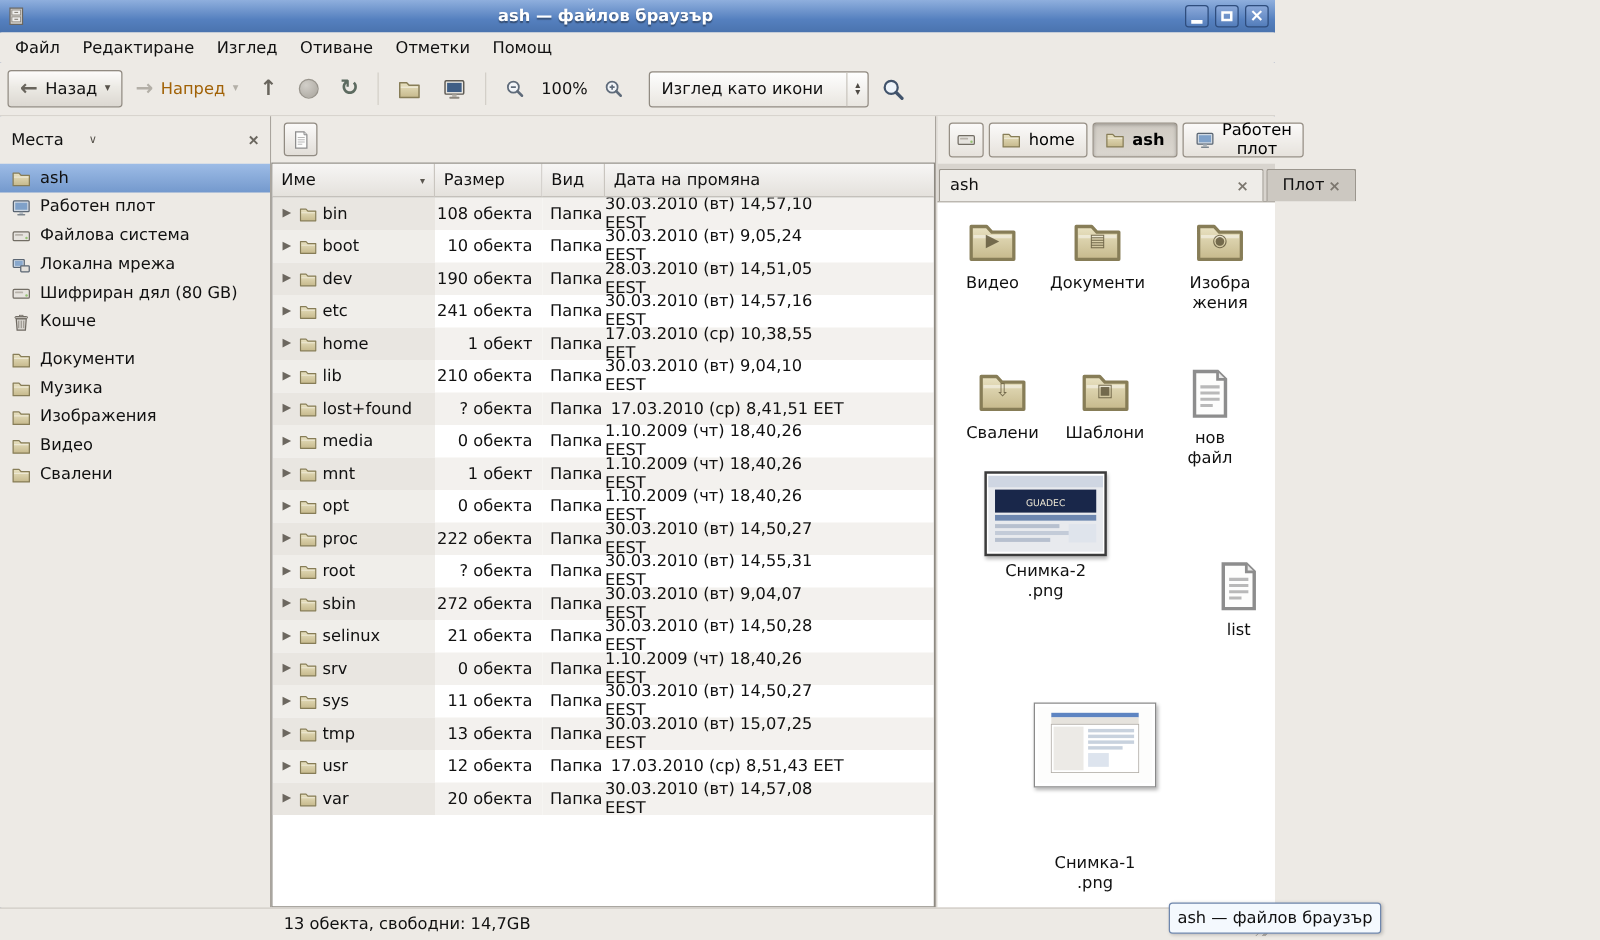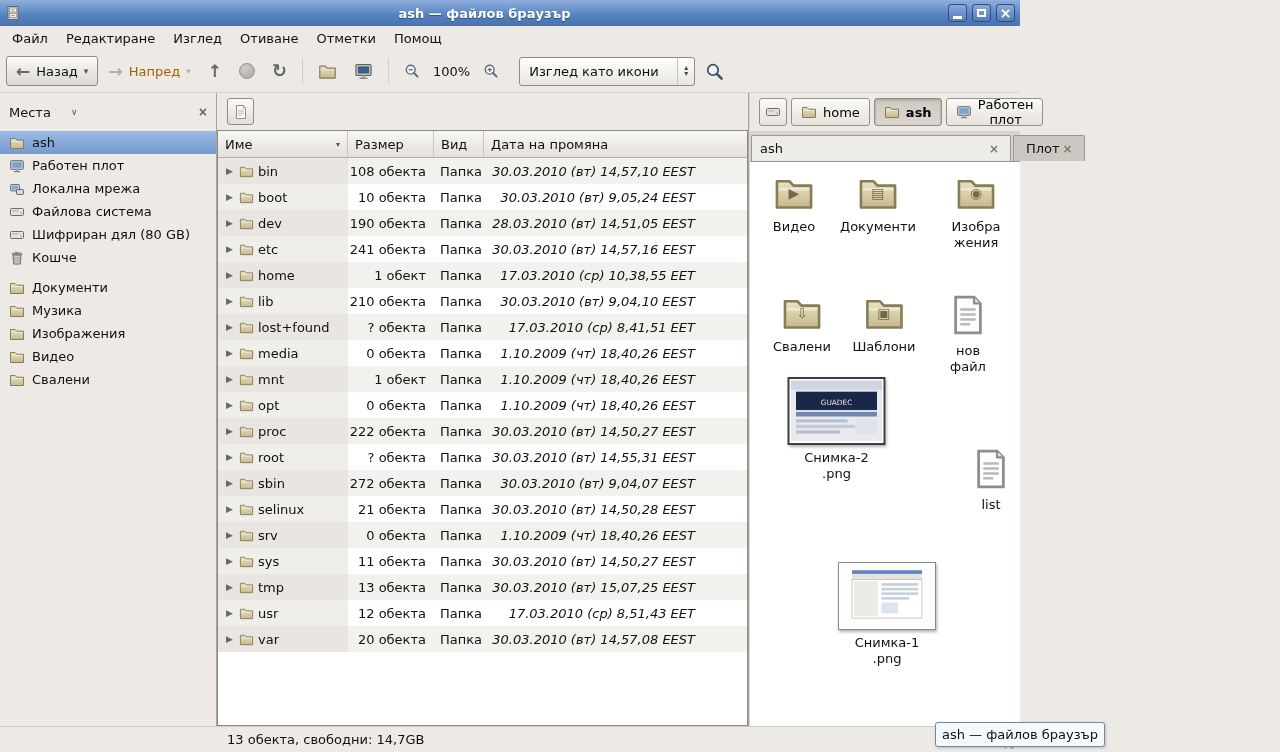--- a/index.html
+++ b/index.html
@@ -67,21 +67,21 @@
   .col { background:linear-gradient(#f7f6f5,#e4e1dc); border-right:1px solid #c9c5bf; border-bottom:1px solid #b3afa8;
          display:flex; align-items:center; padding:0 7px; }
   .col.name { width:130px; } .col.size { width:86px; } .col.type { width:50px; } .col.date { flex:1; border-right:none; }
   .sort-ind { font-size:8px; color:#5a564f; margin-left:auto; padding-left:4px; }
   .rows { flex:1; overflow:hidden; }
   .row { display:flex; height:26px; align-items:stretch; }
   .cell { display:flex; align-items:center; background:#fff; }
   .cell.name { width:130px; padding-left:6px; gap:4px; background:#f0eeea; }
   .cell.size { width:86px; justify-content:flex-end; padding-right:8px; }
   .cell.type { width:50px; padding-left:6px; }
-  .cell.date { flex:1; justify-content:flex-end; padding-right:52px;font-style:italic; }
+  .cell.date { flex:1; justify-content:flex-end; padding-right:72px; }
   .row:nth-child(odd) .cell { background:#f3f1ee; }
   .row:nth-child(odd) .cell.name { background:#e9e6e1; }
   .exp { width:11px; font-size:9px; color:#6c675f; text-align:center; flex:none; }
 
   
   .pane-icons { flex:1; min-width:0; background:#edeae5; display:flex; flex-direction:column; border-left:1px solid #d9d5cf; }
   .pathbar { height:38px; display:flex; align-items:center; gap:4px; padding:0 9px; }
   .path-btn { height:28px; border:1px solid #968f85; border-radius:3px; background:linear-gradient(#fbfaf9,#e6e2dc);
               display:flex; align-items:center; gap:6px; padding:0 9px; font-family:inherit; font-size:13px; }
   .path-btn.iconic { padding:0 5px; }
@@ -342,29 +342,29 @@
     <span>ash</span>
   </div>
           <div class="side-item">
     <svg class="ic16">
               <use href="#i-desktop" xlink:href="#i-desktop"></use>
             </svg>
     <span>Работен плот</span>
   </div>
           <div class="side-item">
     <svg class="ic16">
+              <use href="#i-disk" xlink:href="#i-disk"></use>
+            </svg>
+    <span>Файлова система</span>
+  </div>
+          <div class="side-item">
+    <svg class="ic16">
               <use href="#i-network" xlink:href="#i-network"></use>
             </svg>
     <span>Локална мрежа</span>
-  </div>
-          <div class="side-item">
-    <svg class="ic16">
-              <use href="#i-disk" xlink:href="#i-disk"></use>
-            </svg>
-    <span>Файлова система</span>
   </div>
           <div class="side-item">
     <svg class="ic16">
               <use href="#i-disk" xlink:href="#i-disk"></use>
             </svg>
     <span>Шифриран дял (80 GB)</span>
   </div>
           <div class="side-item">
     <svg class="ic16">
               <use href="#i-trash" xlink:href="#i-trash"></use>
@@ -813,21 +813,21 @@
   </div>
           <div class="icon-item kind-thumb" style="left: 380px; top: 271px;">
 
     <div class="ii-thumb">
       <svg class="tsvg">
                 <use href="#th-store" xlink:href="#th-store"></use>
               </svg>
     </div>
     <div class="ii-label">Снимка.png</div>
   </div>
-          <div class="icon-item kind-thumb" style="left: 137px; top: 400px;">
+          <div class="icon-item kind-thumb" style="left: 126px; top: 400px; gap: 48px;">
 
     <div class="ii-thumb">
       <svg class="tsvg">
                 <use href="#th-filemanager" xlink:href="#th-filemanager"></use>
               </svg>
     </div>
     <div class="ii-label">Снимка-1.png</div>
   </div>
         </div>
     </div>

